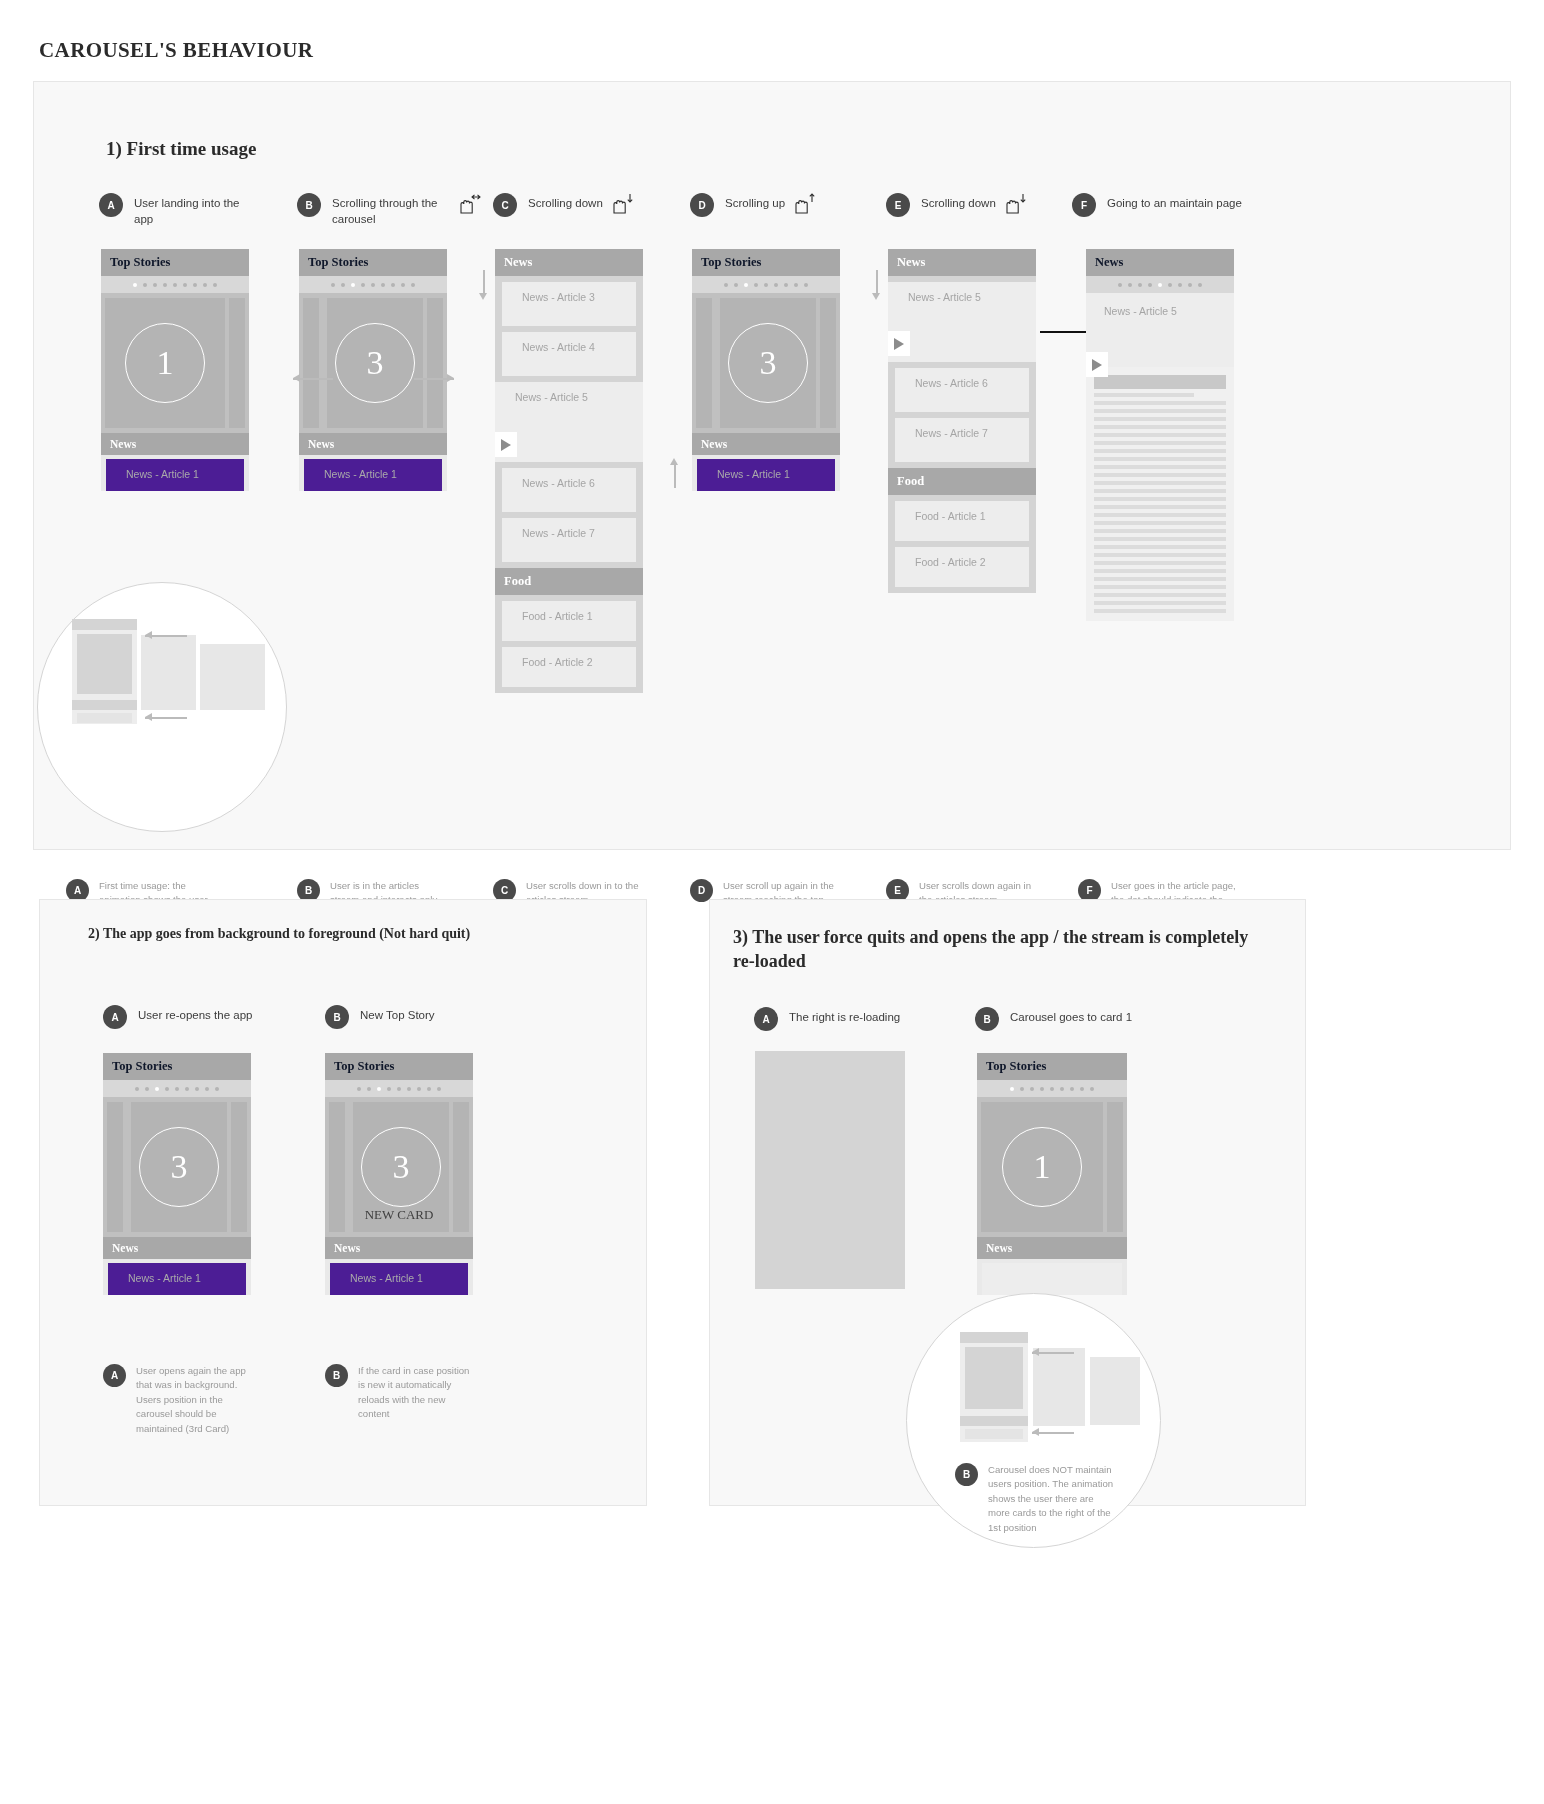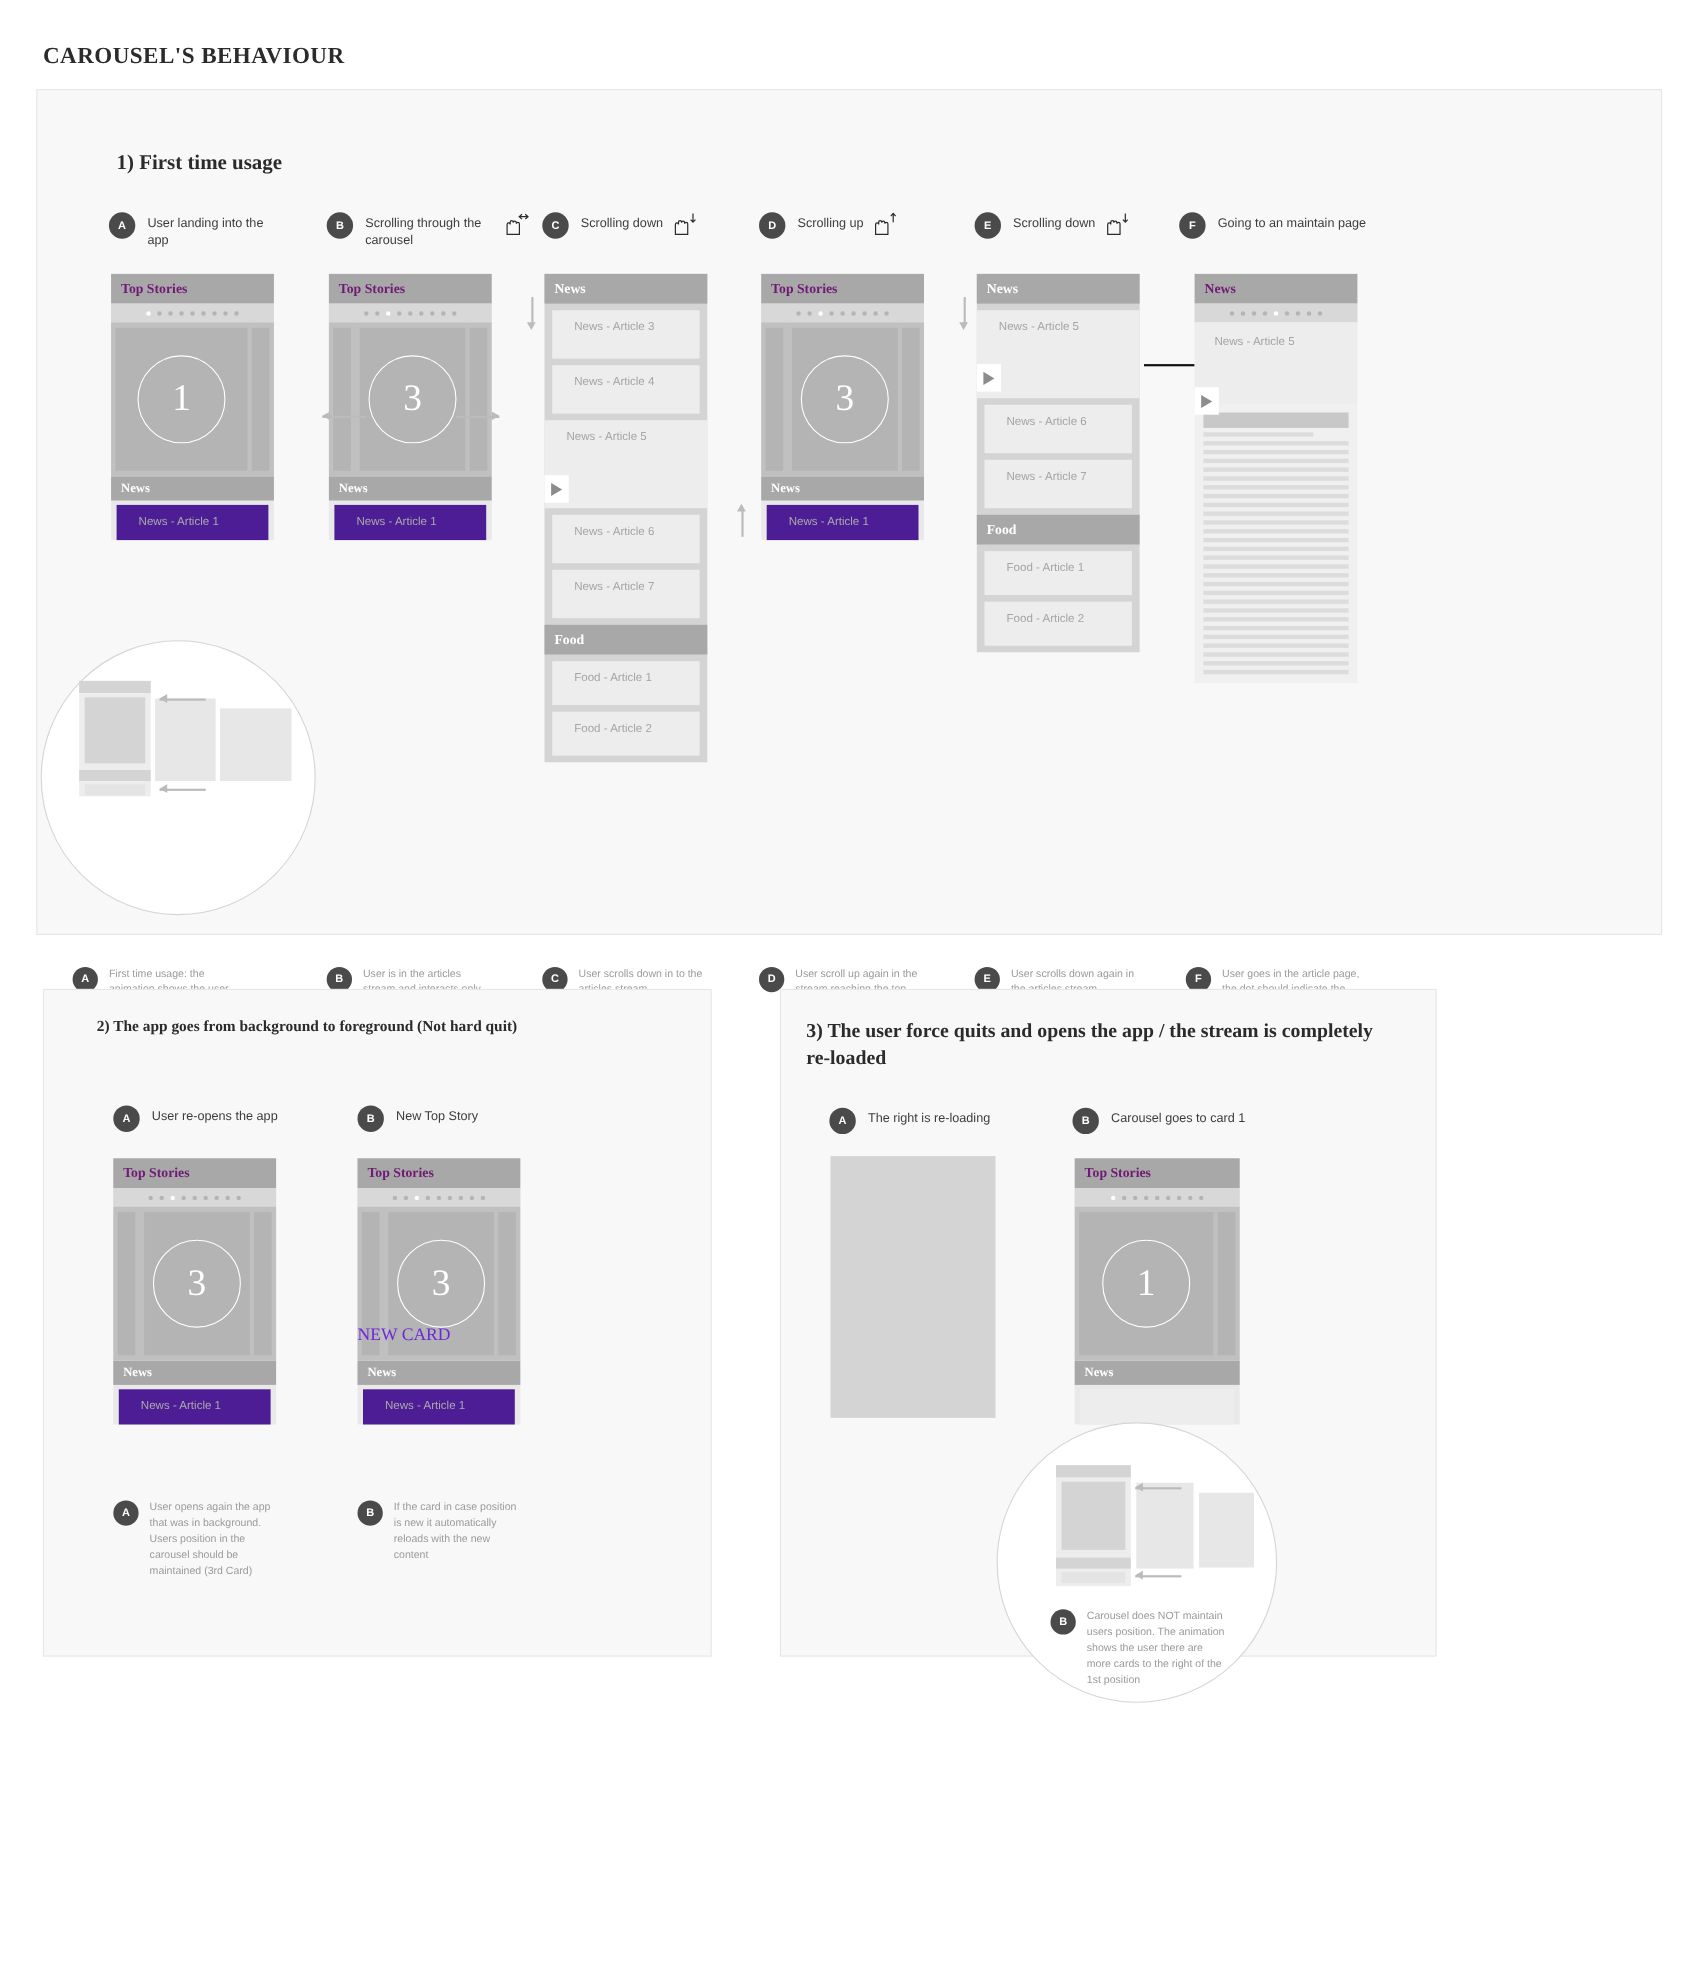--- a/index.html
+++ b/index.html
@@ -53,21 +53,21 @@
   }
   .step-label {
     margin-left: 11px; font-size: 11.5px; color: #3c3c3c;
     line-height: 1.35; padding-top: 3px; max-width: 118px;
   }
   .gesture { width: 26px; height: 26px; margin-left: 6px; flex: 0 0 auto; }
 
   
   .phone { position: absolute; background: #e9e9e9; }
   .bar {
-    background: #a8a8a8; color: #701a75;
+    background: #a8a8a8; color: #0f172a;
     font-family: "Liberation Serif", serif; font-weight: bold;
     font-size: 12.5px; padding: 6px 9px;
   }
   .dots-row {
     background: #d8d8d8; height: 17px;
     display: flex; align-items: center; justify-content: center; gap: 6px;
   }
   .dot { width: 4px; height: 4px; border-radius: 50%; background: #b4b4b4; }
   .dot.active { background: #ffffff; }
 
@@ -85,22 +85,22 @@
   .circle-num {
     width: 80px; height: 80px; border-radius: 50%;
     border: 1.5px solid #ffffff;
     display: flex; align-items: center; justify-content: center;
     color: #ffffff;
     font-family: "Liberation Serif", serif;
     font-size: 34px; line-height: 1;
   }
   .new-card-label {
     position: absolute; left: 0; right: 0; bottom: 14px;
-    color: #6d28d9;
-    font-family: "Liberation Serif", serif; font-size: 16px;
+    text-align: center; color: #404040;
+    font-family: "Liberation Serif", serif; font-size: 13px;
   }
 
   .subbar {
     background: #a8a8a8; color: #ffffff;
     font-family: "Liberation Serif", serif; font-weight: bold;
     font-size: 11.5px; padding: 5px 9px;
   }
   .art-row {
     background: #4c1d95; color: #aaaaaa;
     font-size: 10.5px; padding: 9px 10px 0 20px;

